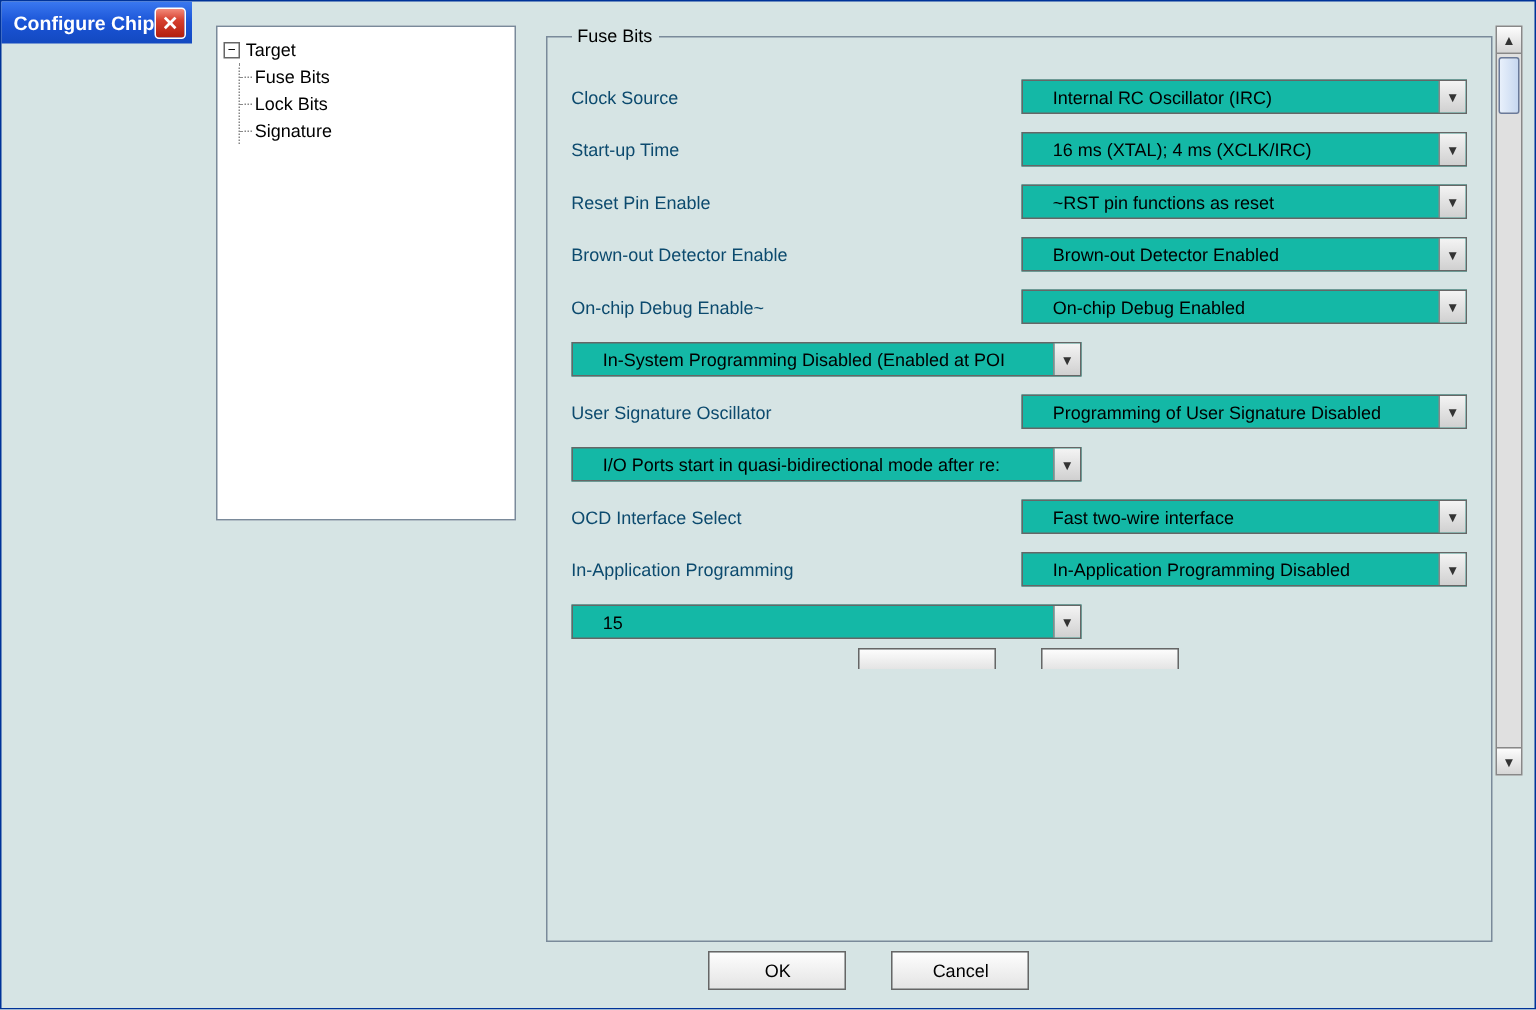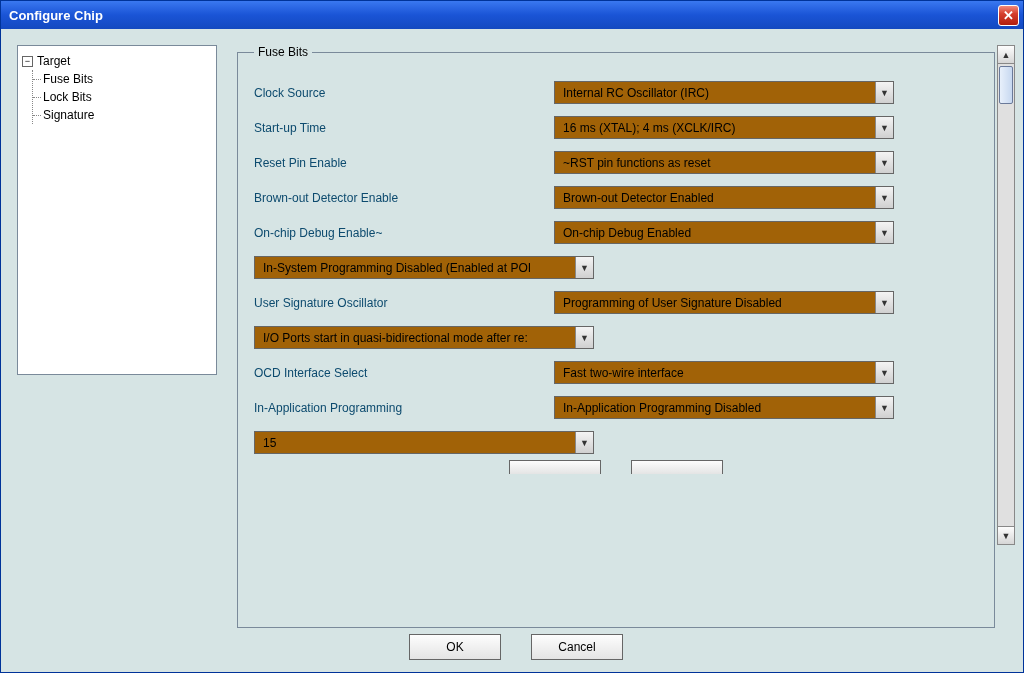--- a/index.html
+++ b/index.html
@@ -11,21 +11,20 @@
     width: 1024px;
     height: 673px;
     overflow: hidden;
   }
   .window {
     width: 1024px;
     height: 673px;
     border: 1px solid #003399;
     background: #d6e4e4;
     display: flex;
-    flex-direction: column;
   }
   .titlebar {
     height: 28px;
     background: linear-gradient(to bottom, #3a78f0 0%, #1a54d6 50%, #1349c0 100%);
     color: #fff;
     display: flex;
     align-items: center;
     justify-content: space-between;
     padding: 0 4px 0 8px;
     font-weight: bold;
@@ -148,26 +147,26 @@
     margin: 12px 0;
   }
   .row label {
     width: 300px;
     color: #0c4a6e;
   }
   .select {
     flex: 1;
     max-width: 340px;
     height: 23px;
-    background: #a16207;
+    background: #14b8a6;
     border: 1px solid #666;
     display: flex;
     align-items: center;
     justify-content: space-between;
-    padding-left: 8px;
+    padding-left: 20px;
     cursor: pointer;
     font-size: 12px;
   }
   .select .dd-btn {
     width: 18px;
     height: 100%;
     background: linear-gradient(to bottom, #f4f4f4, #d0d0d0);
     border-left: 1px solid #888;
     display: flex;
     align-items: center;

